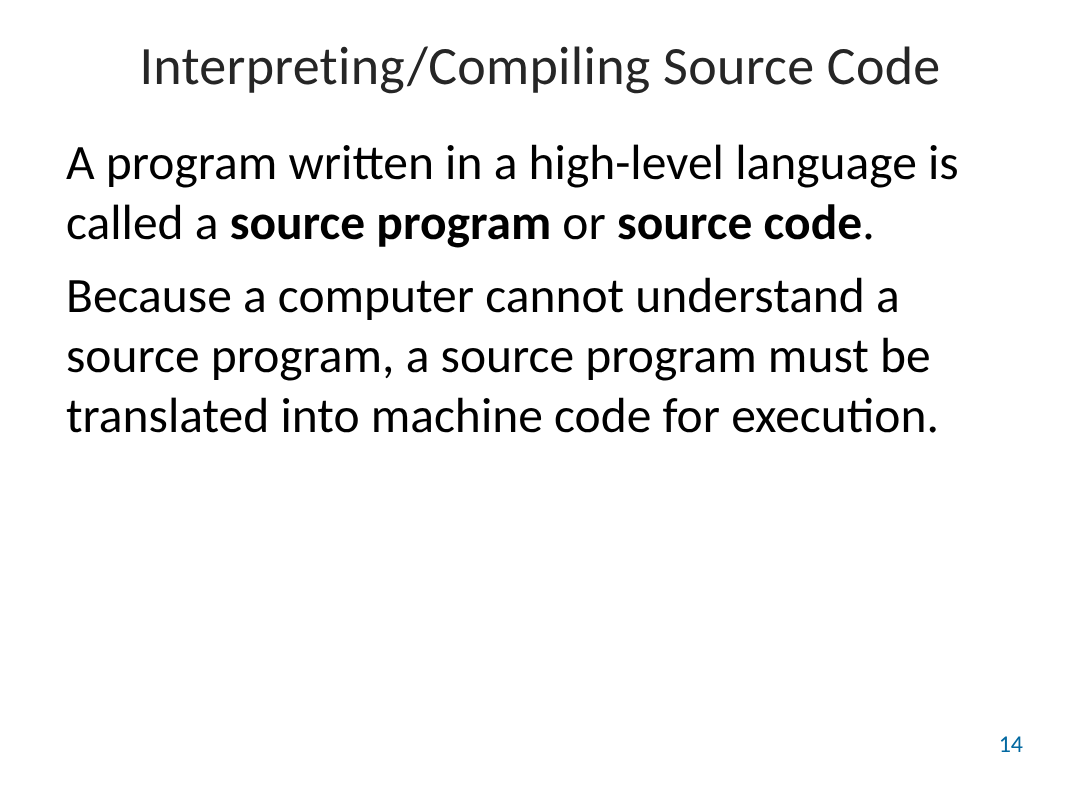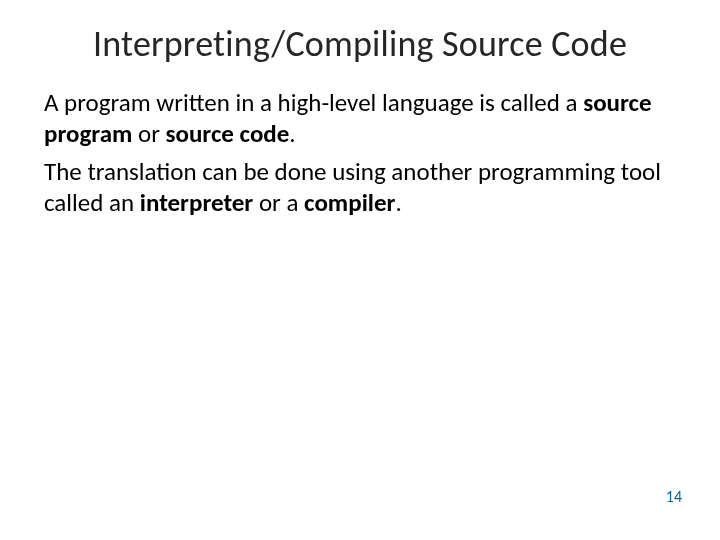--- a/index.html
+++ b/index.html
@@ -19,21 +19,21 @@
   }
   .title {
     font-size: 36px;
     font-weight: 400;
     text-align: center;
     color: #262626;
     letter-spacing: 0.2px;
     margin-bottom: 22px;
   }
   .body {
-    font-size: 25px;
+    font-size: 33px;
     line-height: 1.22;
     color: #000000;
     padding-left: 4px;
     padding-right: 4px;
   }
   .body p {
     margin-bottom: 8px;
   }
   .bold { font-weight: 700; }
   .page-number {
@@ -48,18 +48,18 @@
 <body>
 
 <div class="slide">
   <h1 class="title">Interpreting/Compiling Source Code</h1>
 
   <div class="body">
     <p>
       <span>A program written in a high-level language is called a </span><span class="bold">source program</span><span> or </span><span class="bold">source code</span><span>.</span>
     </p>
     <p>
-      <span>The translation can be done using another programming tool called an </span><span class="bold">interpreter</span><span> or a </span><span class="bold">compiler</span><span>.</span>
+      <span>Because a computer cannot understand a source program, a source program must be translated into machine code for execution.</span>
     </p>
   </div>
 
   <div class="page-number">14</div>
 </div>
 
 </body></html>

